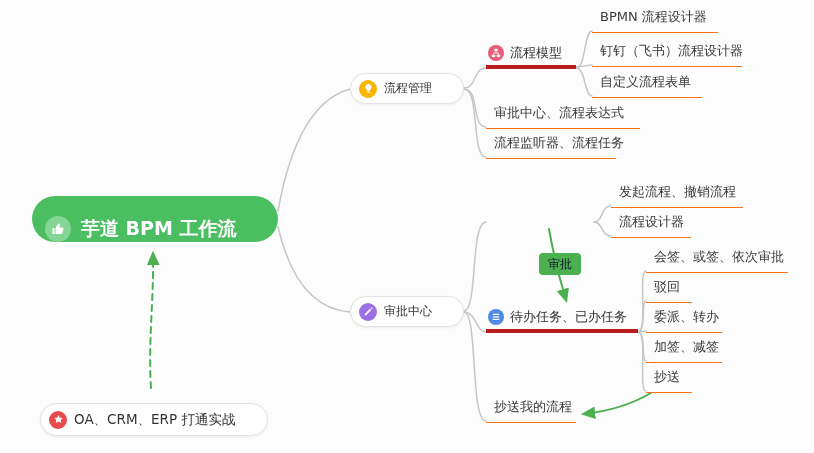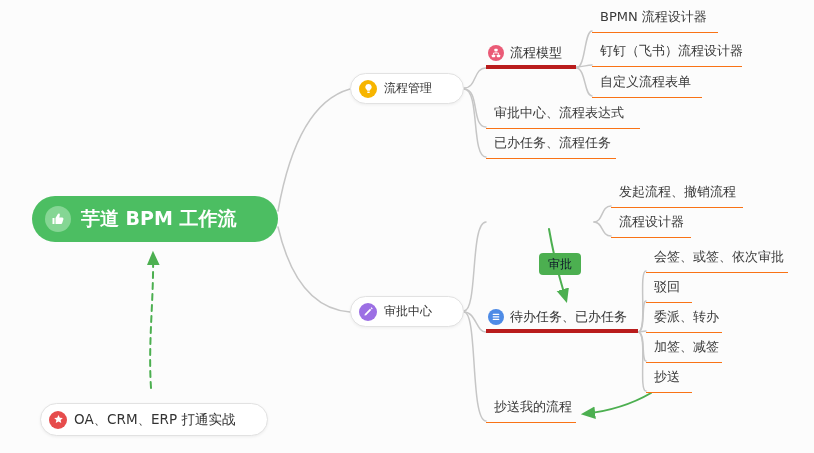--- a/index.html
+++ b/index.html
@@ -5,21 +5,21 @@
   html,body{margin:0;padding:0;background:#fcfcfc;}
   .canvas{
     position:relative;width:814px;height:453px;background:#fcfcfc;overflow:hidden;
     font-family:"DejaVu Sans",sans-serif;color:#333;
   }
   .edges{position:absolute;left:0;top:0;z-index:1;pointer-events:none;}
   .node{position:absolute;z-index:2;box-sizing:border-box;white-space:nowrap;}
   
   .root-node{
     left:32px;top:196px;width:246px;height:46px;background:#4cbe62;border-radius:24px;
-    display:flex;align-items:center;gap:10px;padding-left:13px;color:#fff;
+    display:flex;align-items:flex-end;gap:10px;padding-left:13px;color:#fff;
     font-size:19px;font-weight:bold;
   }
   .root-ic{width:26px;height:26px;border-radius:50%;background:#85d694;flex:none;
     display:flex;align-items:center;justify-content:center;}
   
   .box{
     height:31px;background:#fff;border:1px solid #e2e2e2;border-radius:16px;
     display:flex;align-items:center;gap:7px;padding:0 12px 0 8px;font-size:12px;
     box-shadow:0 1px 3px rgba(0,0,0,.06);
   }
@@ -123,21 +123,21 @@
   <div class="node leaf" style="left:592px;top:42px;width:150px">
     <span>钉钉（飞书）流程设计器</span>
   </div>
   <div class="node leaf" style="left:592px;top:73px;width:110px">
     <span>自定义流程表单</span>
   </div>
   <div class="node leaf" style="left:486px;top:104px;width:154px">
     <span>审批中心、流程表达式</span>
   </div>
   <div class="node leaf" style="left:486px;top:134px;width:130px">
-    <span>已办任务、流程任务</span>
+    <span>流程监听器、流程任务</span>
   </div>
 
   <div class="node box" style="left:350px;top:296px;width:114px">
     <span class="ic ic-purple">
       <svg viewBox="0 0 12 12" width="11" height="11">
           <path fill="#fff" d="M2 8.6 7.6 3l1.4 1.4L3.4 10 1.6 10.4z"></path>
           <path fill="#fff" d="M8.3 2.3l.9-.9 1.4 1.4-.9.9z"></path>
         </svg>
     </span>
     <span>审批中心</span>

